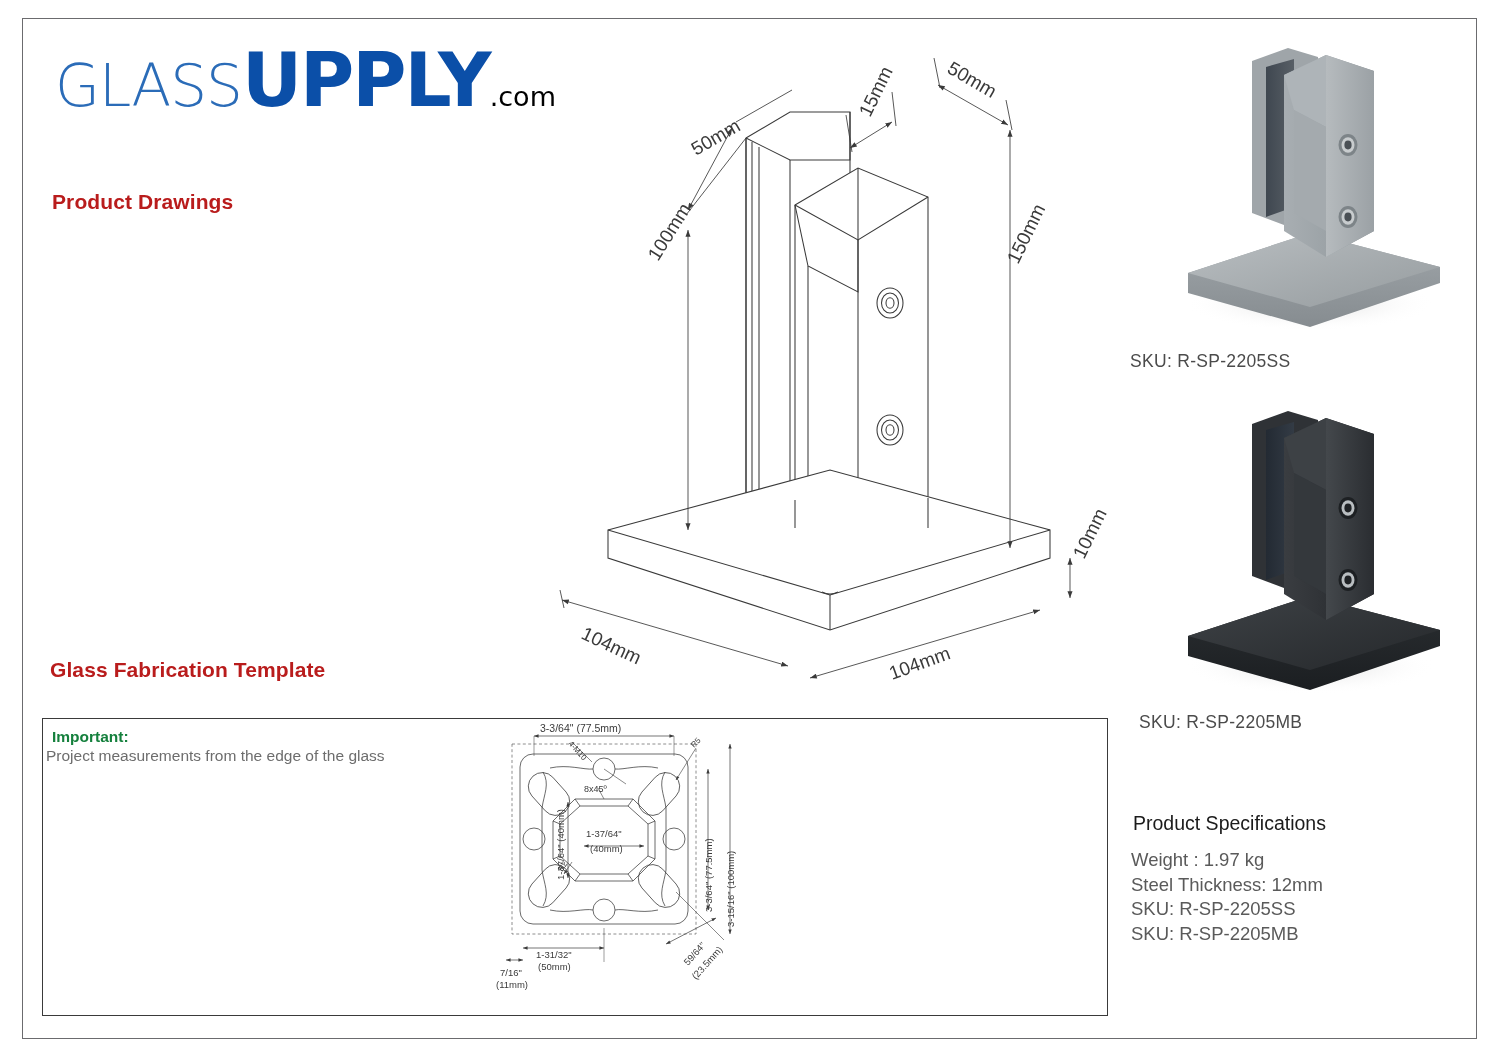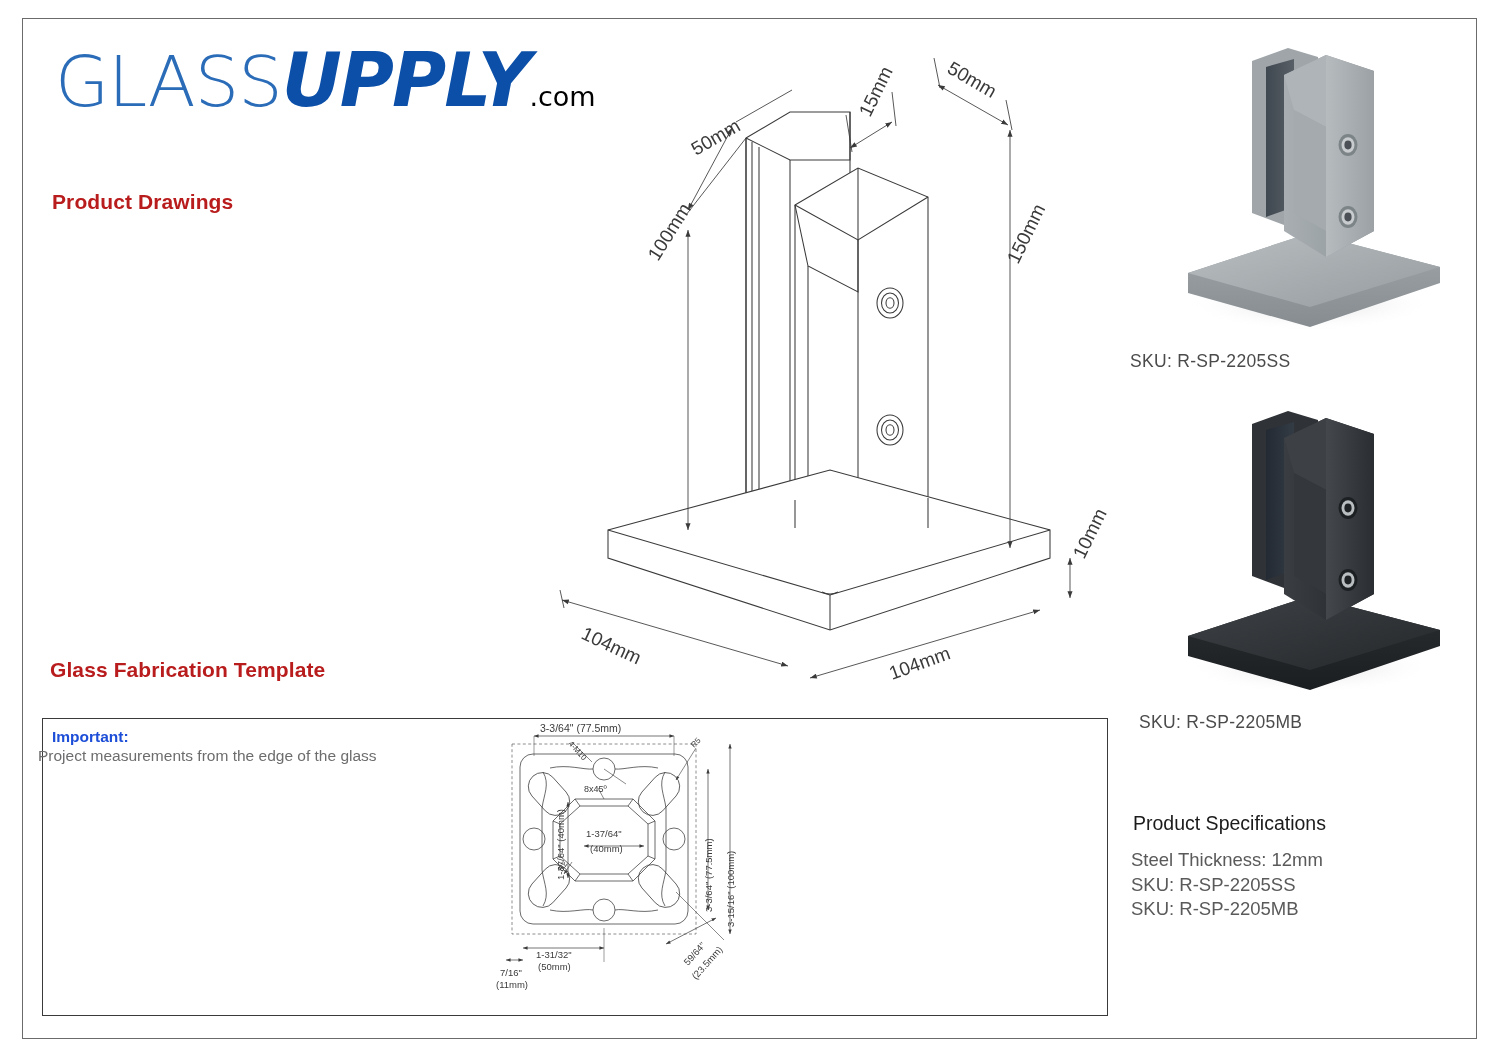--- a/index.html
+++ b/index.html
@@ -41,29 +41,28 @@
   #logo .logo-main {
     font-size: 76px;
     line-height: 76px;
     letter-spacing: -1px;
     white-space: nowrap;
   }
   .logo-glass {
     color: #2b6cb8;
     font-weight: 300;
     font-family: "DejaVu Sans", sans-serif;
-    font-size: 70px;
+    font-size: 58px;
   }
   .logo-upply {
     color: #0B4FA8;
     font-weight: 700;
     font-family: "DejaVu Sans", sans-serif;
     font-size: 74px;
     letter-spacing: -2px;
-    font-style: italic;
   }
   .logo-dotcom {
     color: #000000;
     font-weight: 400;
     font-size: 27px;
     font-family: "DejaVu Sans", sans-serif;
     letter-spacing: 0px;
     vertical-align: baseline;
   }
 
@@ -110,25 +109,25 @@
     border: 1.3px solid #3a3a3a;
     box-sizing: border-box;
     background: #fff;
   }
   #important-title {
     position: absolute;
     left: 52px;
     top: 728px;
     font-size: 15.5px;
     font-weight: bold;
-    color: #1d4ed8;
+    color: #15803d;
   }
   #important-body {
     position: absolute;
-    left: 38px;
+    left: 46px;
     top: 747px;
     font-size: 15.5px;
     color: #6d6d6d;
   }
 
   
   #spec-list {
     position: absolute;
     left: 1131px;
     top: 848px;
@@ -458,18 +457,19 @@
     <ellipse cx="188" cy="110" rx="9.5" ry="11" fill="#1d2023"></ellipse>
     <ellipse cx="188" cy="110" rx="6.5" ry="7.8" fill="#b9bec1"></ellipse>
     <ellipse cx="188" cy="110" rx="3.6" ry="4.4" fill="#1f2225"></ellipse>
     <ellipse cx="188" cy="182" rx="9.5" ry="11" fill="#1d2023"></ellipse>
     <ellipse cx="188" cy="182" rx="6.5" ry="7.8" fill="#b9bec1"></ellipse>
     <ellipse cx="188" cy="182" rx="3.6" ry="4.4" fill="#1f2225"></ellipse>
   </svg>
   <div class="sku-caption" id="sku-mb-label">SKU: R-SP-2205MB</div>
 
   <div id="spec-list">
+    <div>Weight : 1.97 kg</div>
     <div>Steel Thickness: 12mm</div>
     <div>SKU: R-SP-2205SS</div>
     <div>SKU: R-SP-2205MB</div>
   </div>
 
 </div>
 
 </body></html>

